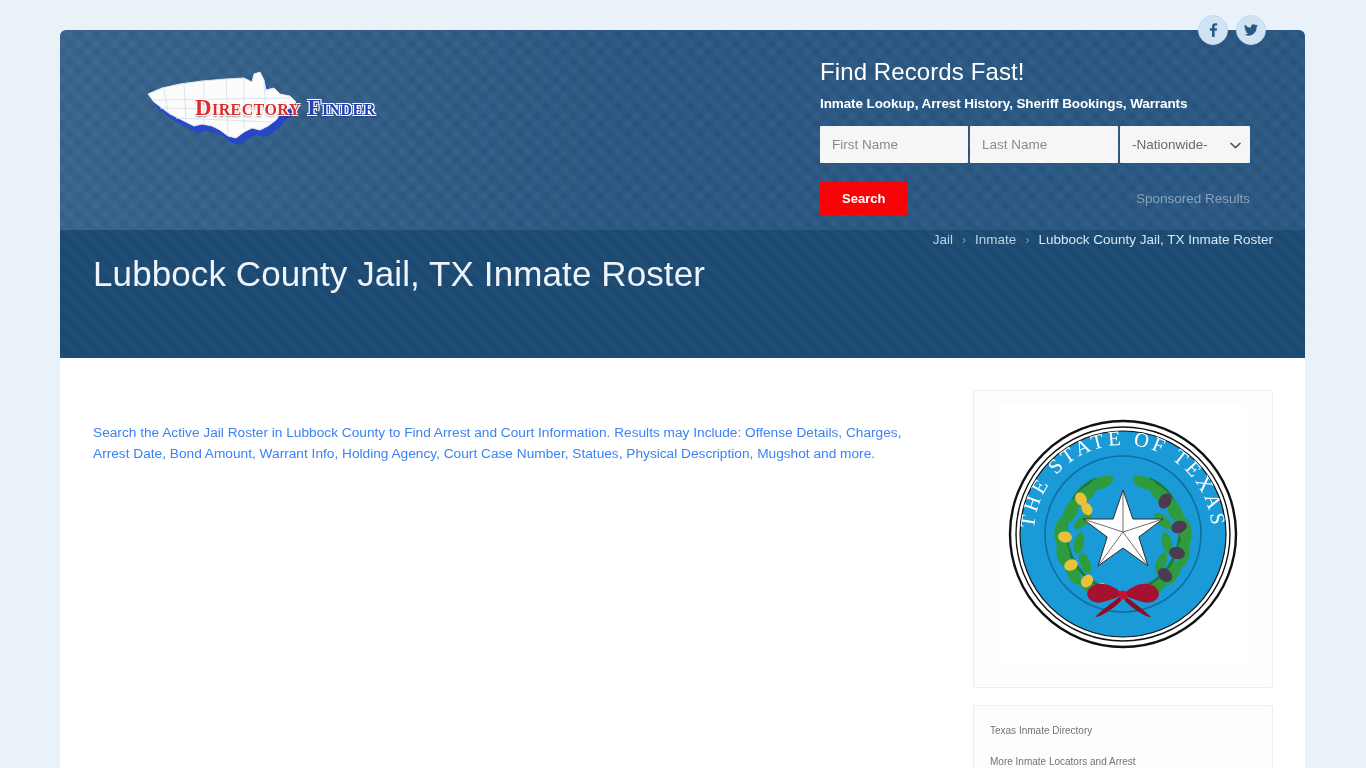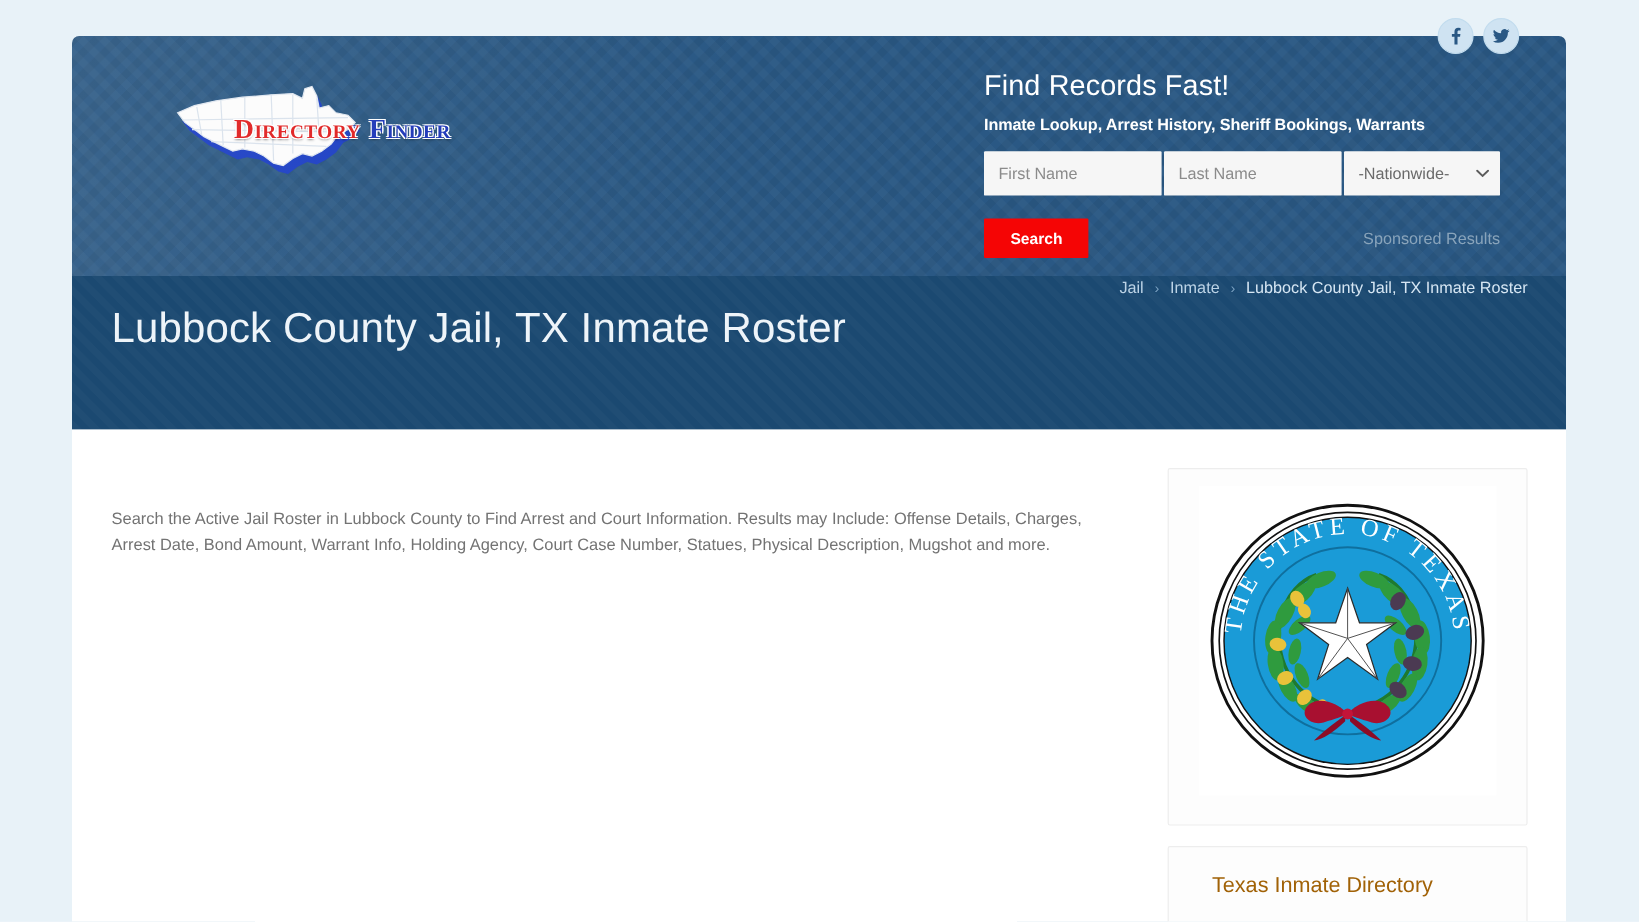--- a/index.html
+++ b/index.html
@@ -210,21 +210,21 @@
     background: #fff;
     height: 410px;
     padding: 0;
   }
   .body-copy {
     position: absolute;
     left: 33px; top: 50px;
     width: 845px;
     font-size: 13.7px;
     line-height: 1.58;
-    color: #737373;
+    color: #3b82f6;
   }
 
   
   .sidebar {
     position: absolute;
     left: 913px; top: 32px;
     width: 300px;
   }
   .card {
     background: #fdfdfd;
@@ -242,27 +242,26 @@
     width: 248px; height: 258px;
     background: #fff;
     display: flex; align-items: center; justify-content: center;
   }
   .links-card {
     margin-top: 17px;
     padding: 18px 16px 18px 16px;
   }
   .links-card a {
     display: block;
-    font-size: 18px;
-    color: #a16207;
+    font-size: 10px;
+    color: #737373;
     text-decoration: none;
     line-height: 1.45;
     margin-bottom: 16px;
     cursor: pointer;
-    margin-left: 20px;
   }
   .links-card a:last-child { margin-bottom: 0; }
 </style>
 </head>
 <body>
 
 <div id="page">
 
   <div class="social-row">
     <div class="social-btn">

